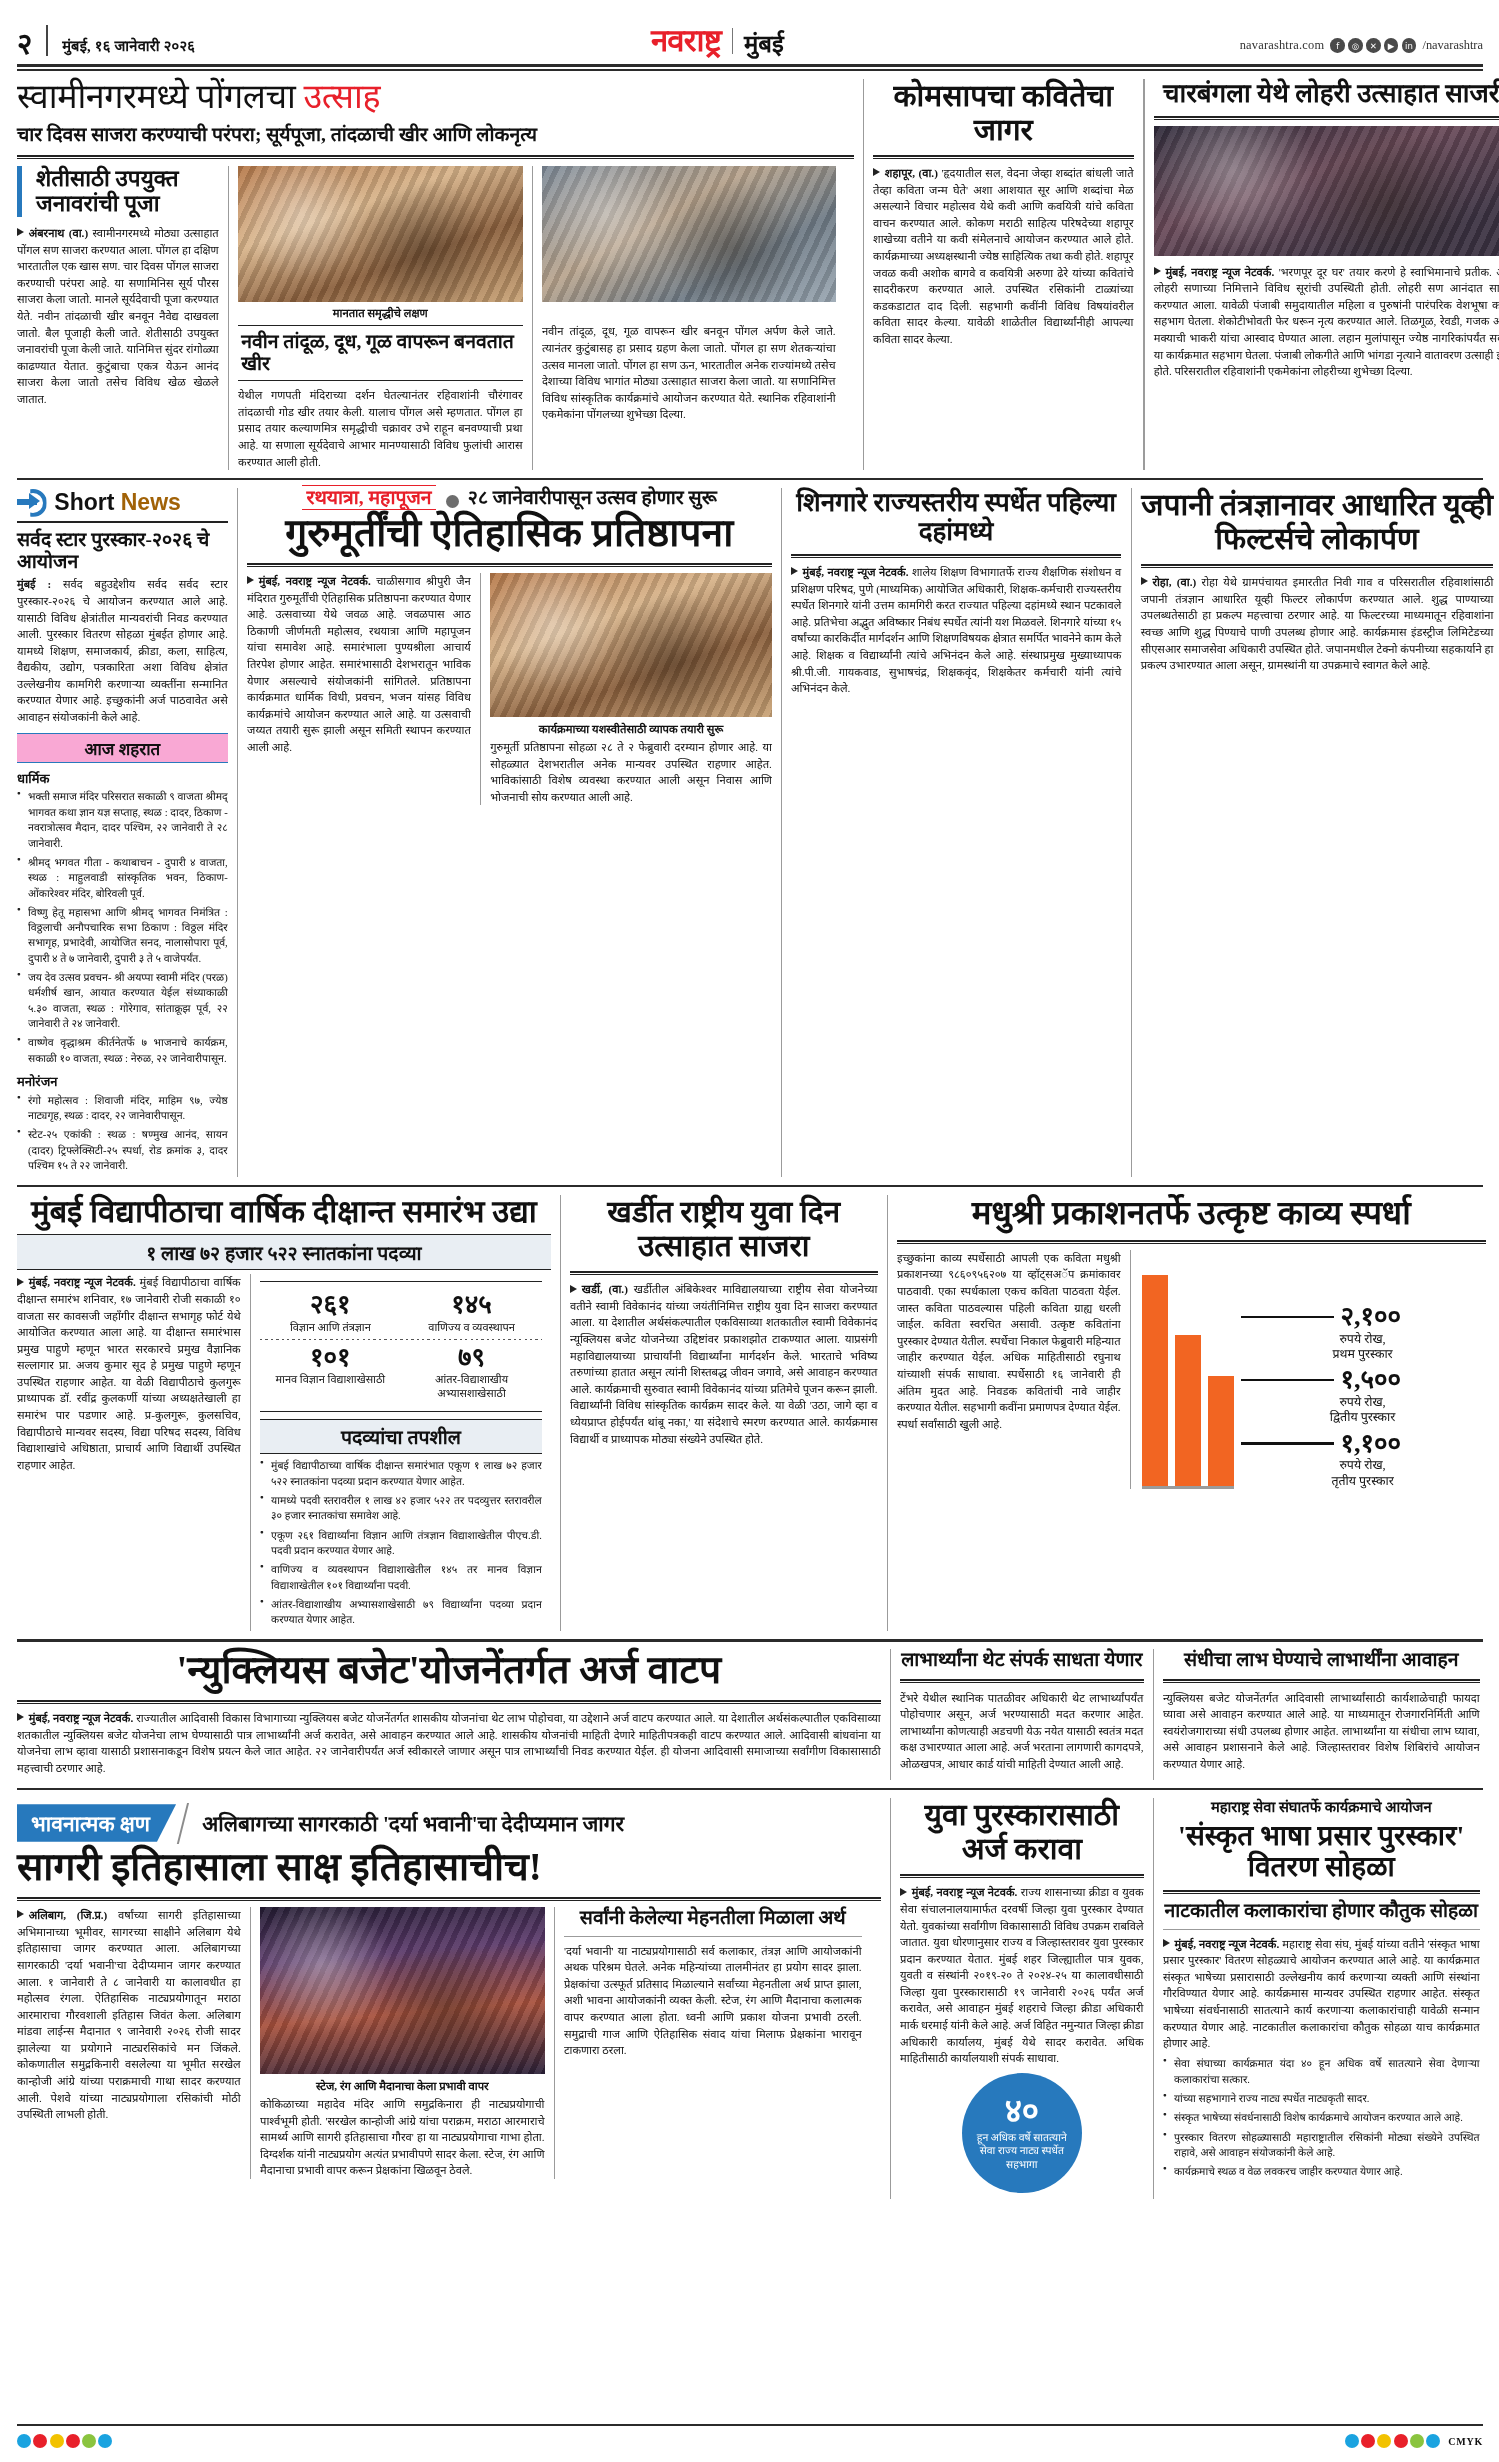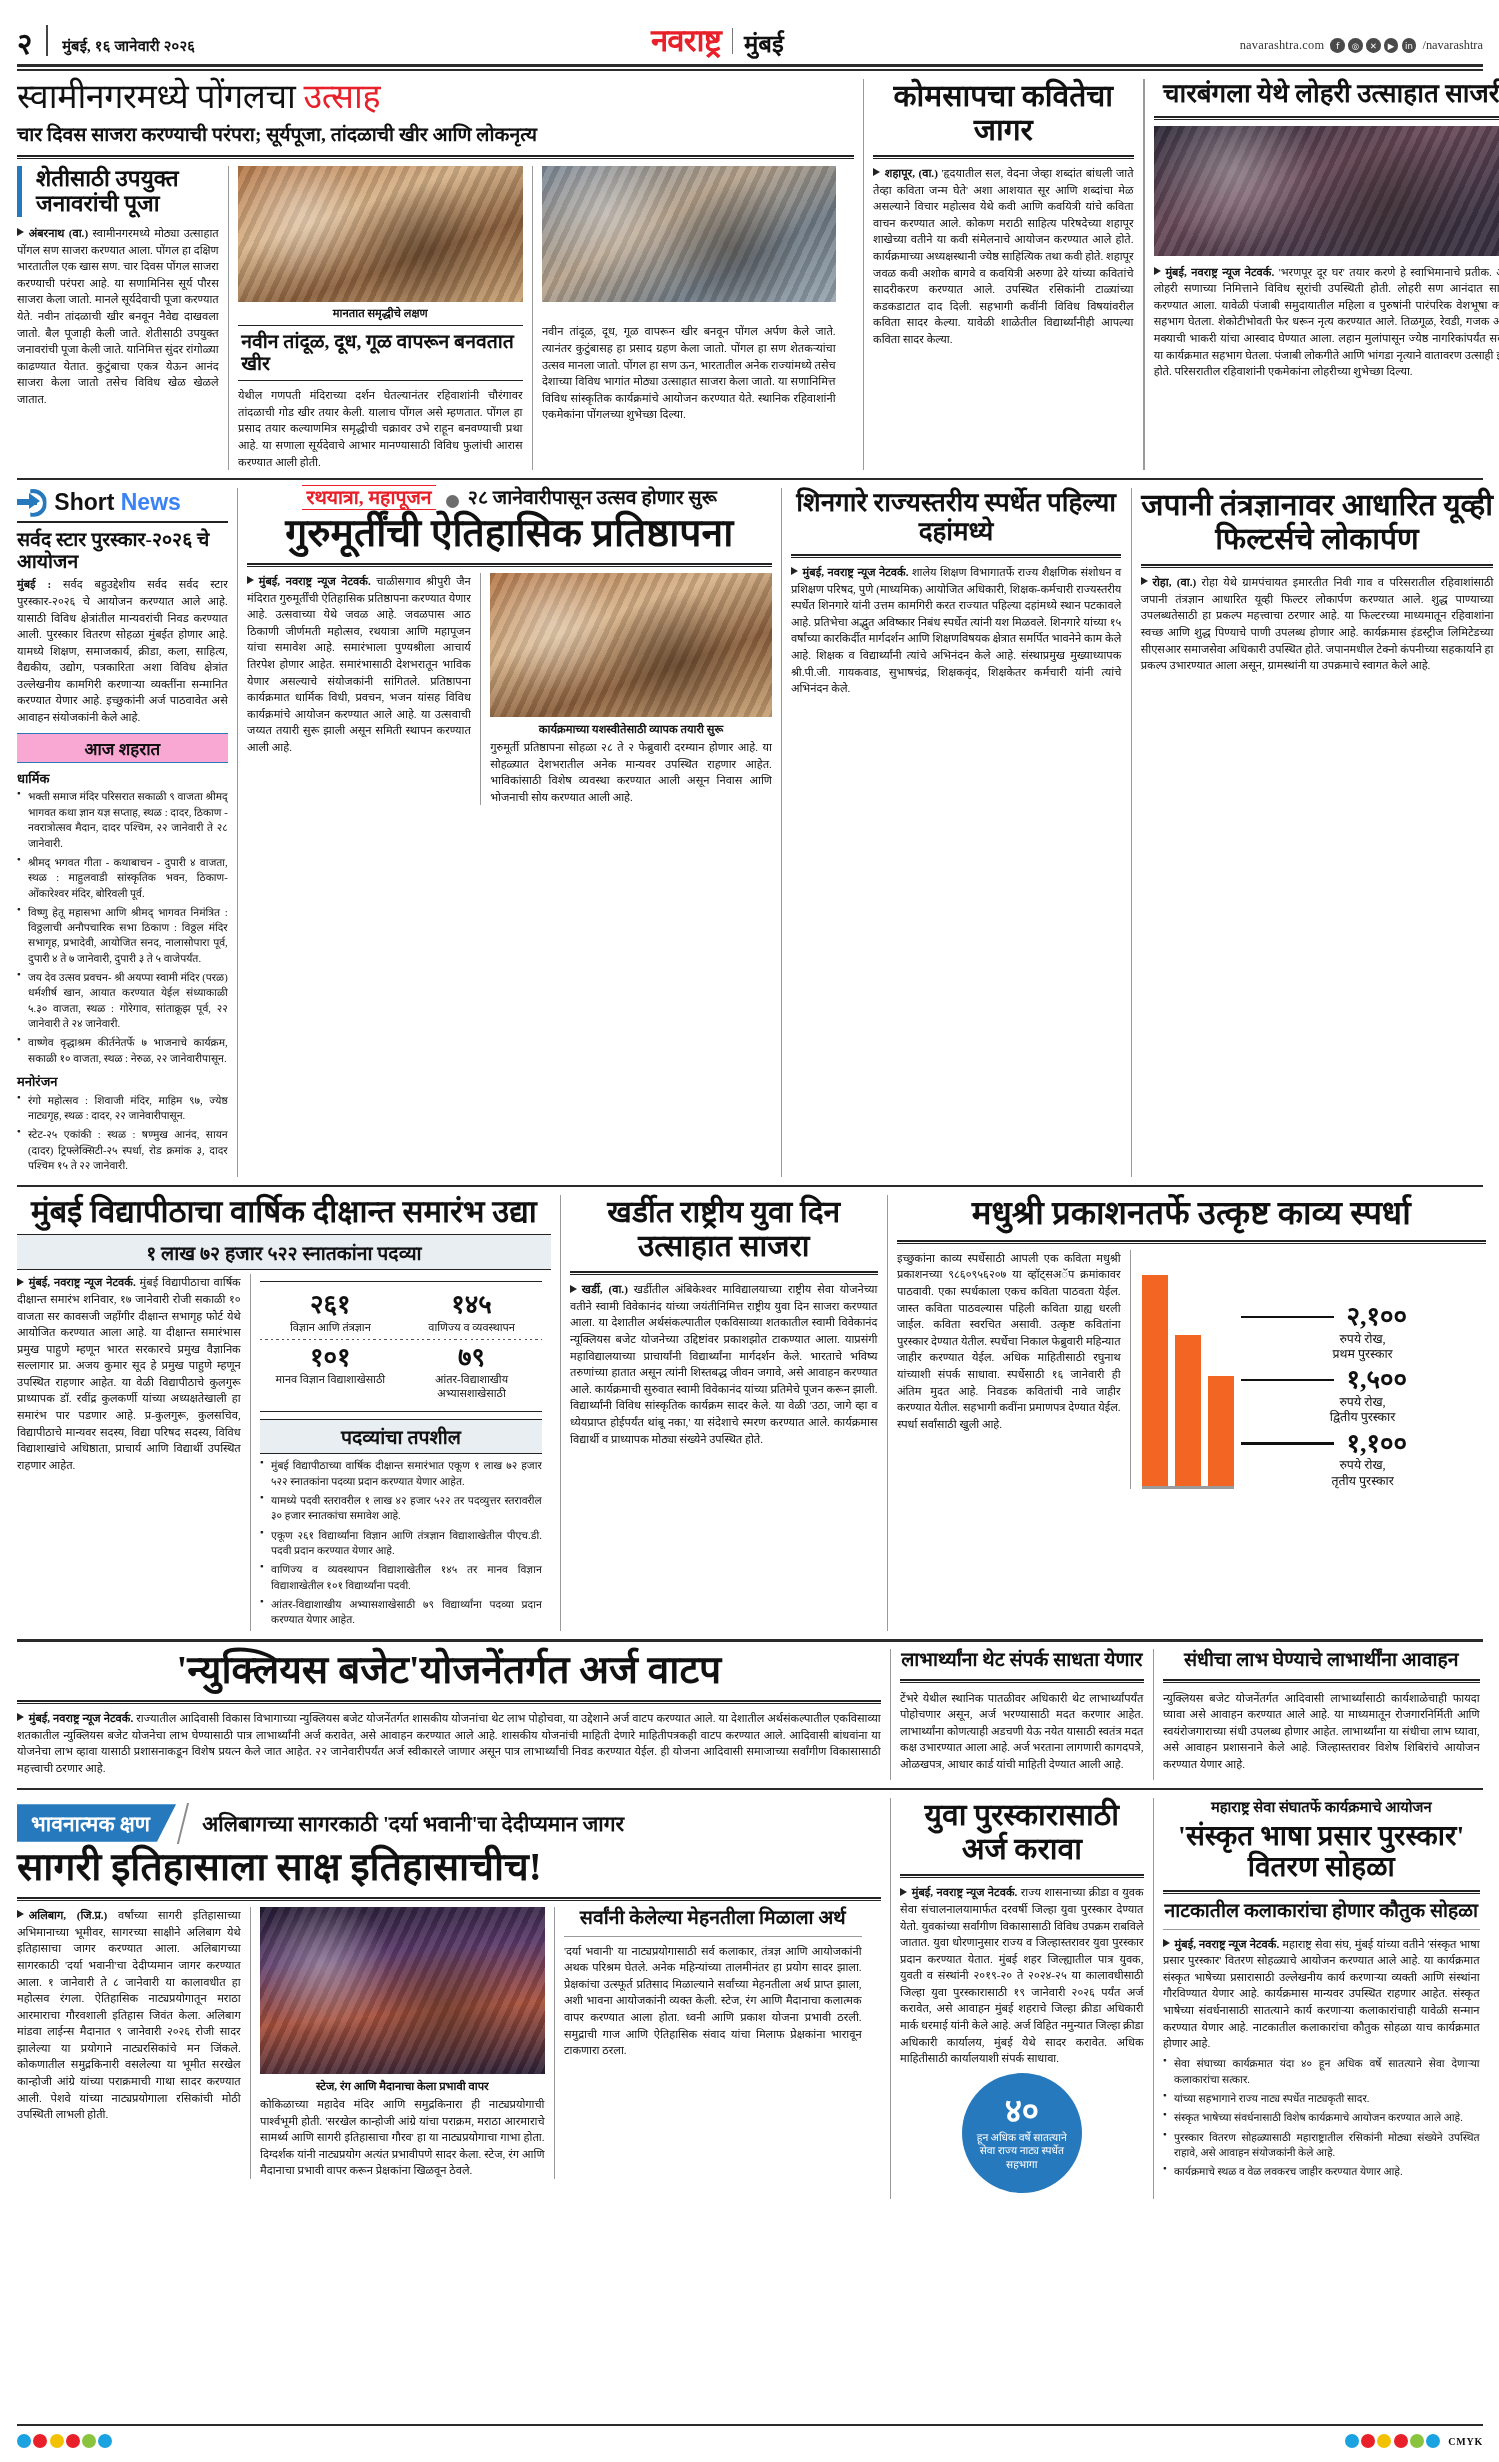--- a/index.html
+++ b/index.html
@@ -75,21 +75,21 @@
 
   
   .shortnews-hd { display:flex; align-items:center; gap:7.8px; border-bottom:2.3px solid #222; padding-bottom:3.1px; }
   .arrow-ic { width:29.5px; height:29.5px; position:relative; }
   .arrow-ic .ring{ position:absolute; right:0; top:0.8px; width:28px;height:28px;border:4.7px solid #2779bd;border-radius:50%;
                    clip-path: polygon(42% 0,100% 0,100% 100%,42% 100%); }
   .arrow-ic .shaft{ position:absolute; left:0; top:11px; width:20px;height:6.2px;background:#2779bd;}
   .arrow-ic .head{ position:absolute; left:12.4px; top:5.4px; width:0;height:0;
                    border-left:11px solid #2779bd;border-top:8.5px solid transparent;border-bottom:8.5px solid transparent;}
   .sn-title { font-size:23px; font-weight:bold; font-family:"Liberation Sans",sans-serif; }
-  .sn-title .grey { color:#3b82f6; }
+  .sn-title .grey { color:#a16207; }
 
   .aaj-bar { background:#f9a8d4; border-top:1.6px solid #2779bd; border-bottom:1.6px solid #2779bd;
              font-size:17px; font-weight:bold; text-align:center; padding:2.3px 0; margin:7.8px 0 4.7px; }
   .sub-h { font-size:13px; font-weight:bold; margin:6.2px 0 2.3px; }
   ul.bul { list-style:none; font-size:10.6px; line-height:1.45; text-align:justify; }
   ul.bul li { margin-bottom:3.9px; padding-left:11px; position:relative; }
   ul.bul li::before{ content:"●"; position:absolute; left:0; top:0; font-size:6.2px; color:#222; }
 
   
   .statbox { display:grid; grid-template-columns:1fr 0.8px 1fr; border-top:1.6px solid #222; border-bottom:1.6px solid #222;
@@ -101,21 +101,21 @@
   .hdotline{ height:0.8px; background:repeating-linear-gradient(to right,#555 0 2.3px,transparent 2.3px 5.4px); grid-column:1/4; }
   .pillbar { background:#e9eef3; border-top:1.6px solid #222; border-bottom:1.6px solid #222;
              text-align:center; font-size:19.4px; font-weight:bold; padding:3.1px 0; margin:4.7px 0; }
 
   
   .chartwrap { display:flex; gap:7.8px; align-items:flex-end; padding:6.2px 0 0; }
   .bars { display:flex; align-items:flex-end; gap:7px; height:233px; border-bottom:3.1px solid #9b9b9b; }
   .bar { width:26px; background:#f26522; }
   .legend { flex:1; display:flex; flex-direction:column; justify-content:flex-start; gap:4.7px; padding-top:3.1px;}
   .lg-item { }
-  .lg-row { display:flex; align-items:center; gap:12px; }
+  .lg-row { display:flex; align-items:center; gap:6px; }
   .lg-line { flex:1; height:2.3px; background:#111; max-width:93px; }
   .lg-val { font-size:26px; font-weight:bold; line-height:1; }
   .lg-cap { font-size:12.4px; line-height:1.25; text-align:center; margin-top:1.6px; }
 
   
   .tagrow { display:flex; align-items:stretch; margin:6.2px 0 4.7px; }
   .tagblue { background:#2779bd; color:#fff; font-size:21px; font-weight:bold;
              padding:4.7px 26px 4.7px 14px; clip-path: polygon(0 0,100% 0,88% 100%,0 100%); }
   .tagslash{ width:20px; position:relative; }
   .tagslash::before{content:""; position:absolute; left:6.2px; top:-1.6px; bottom:-1.6px; width:2.3px; background:#8c8c8c; transform:skewX(-14deg);}

